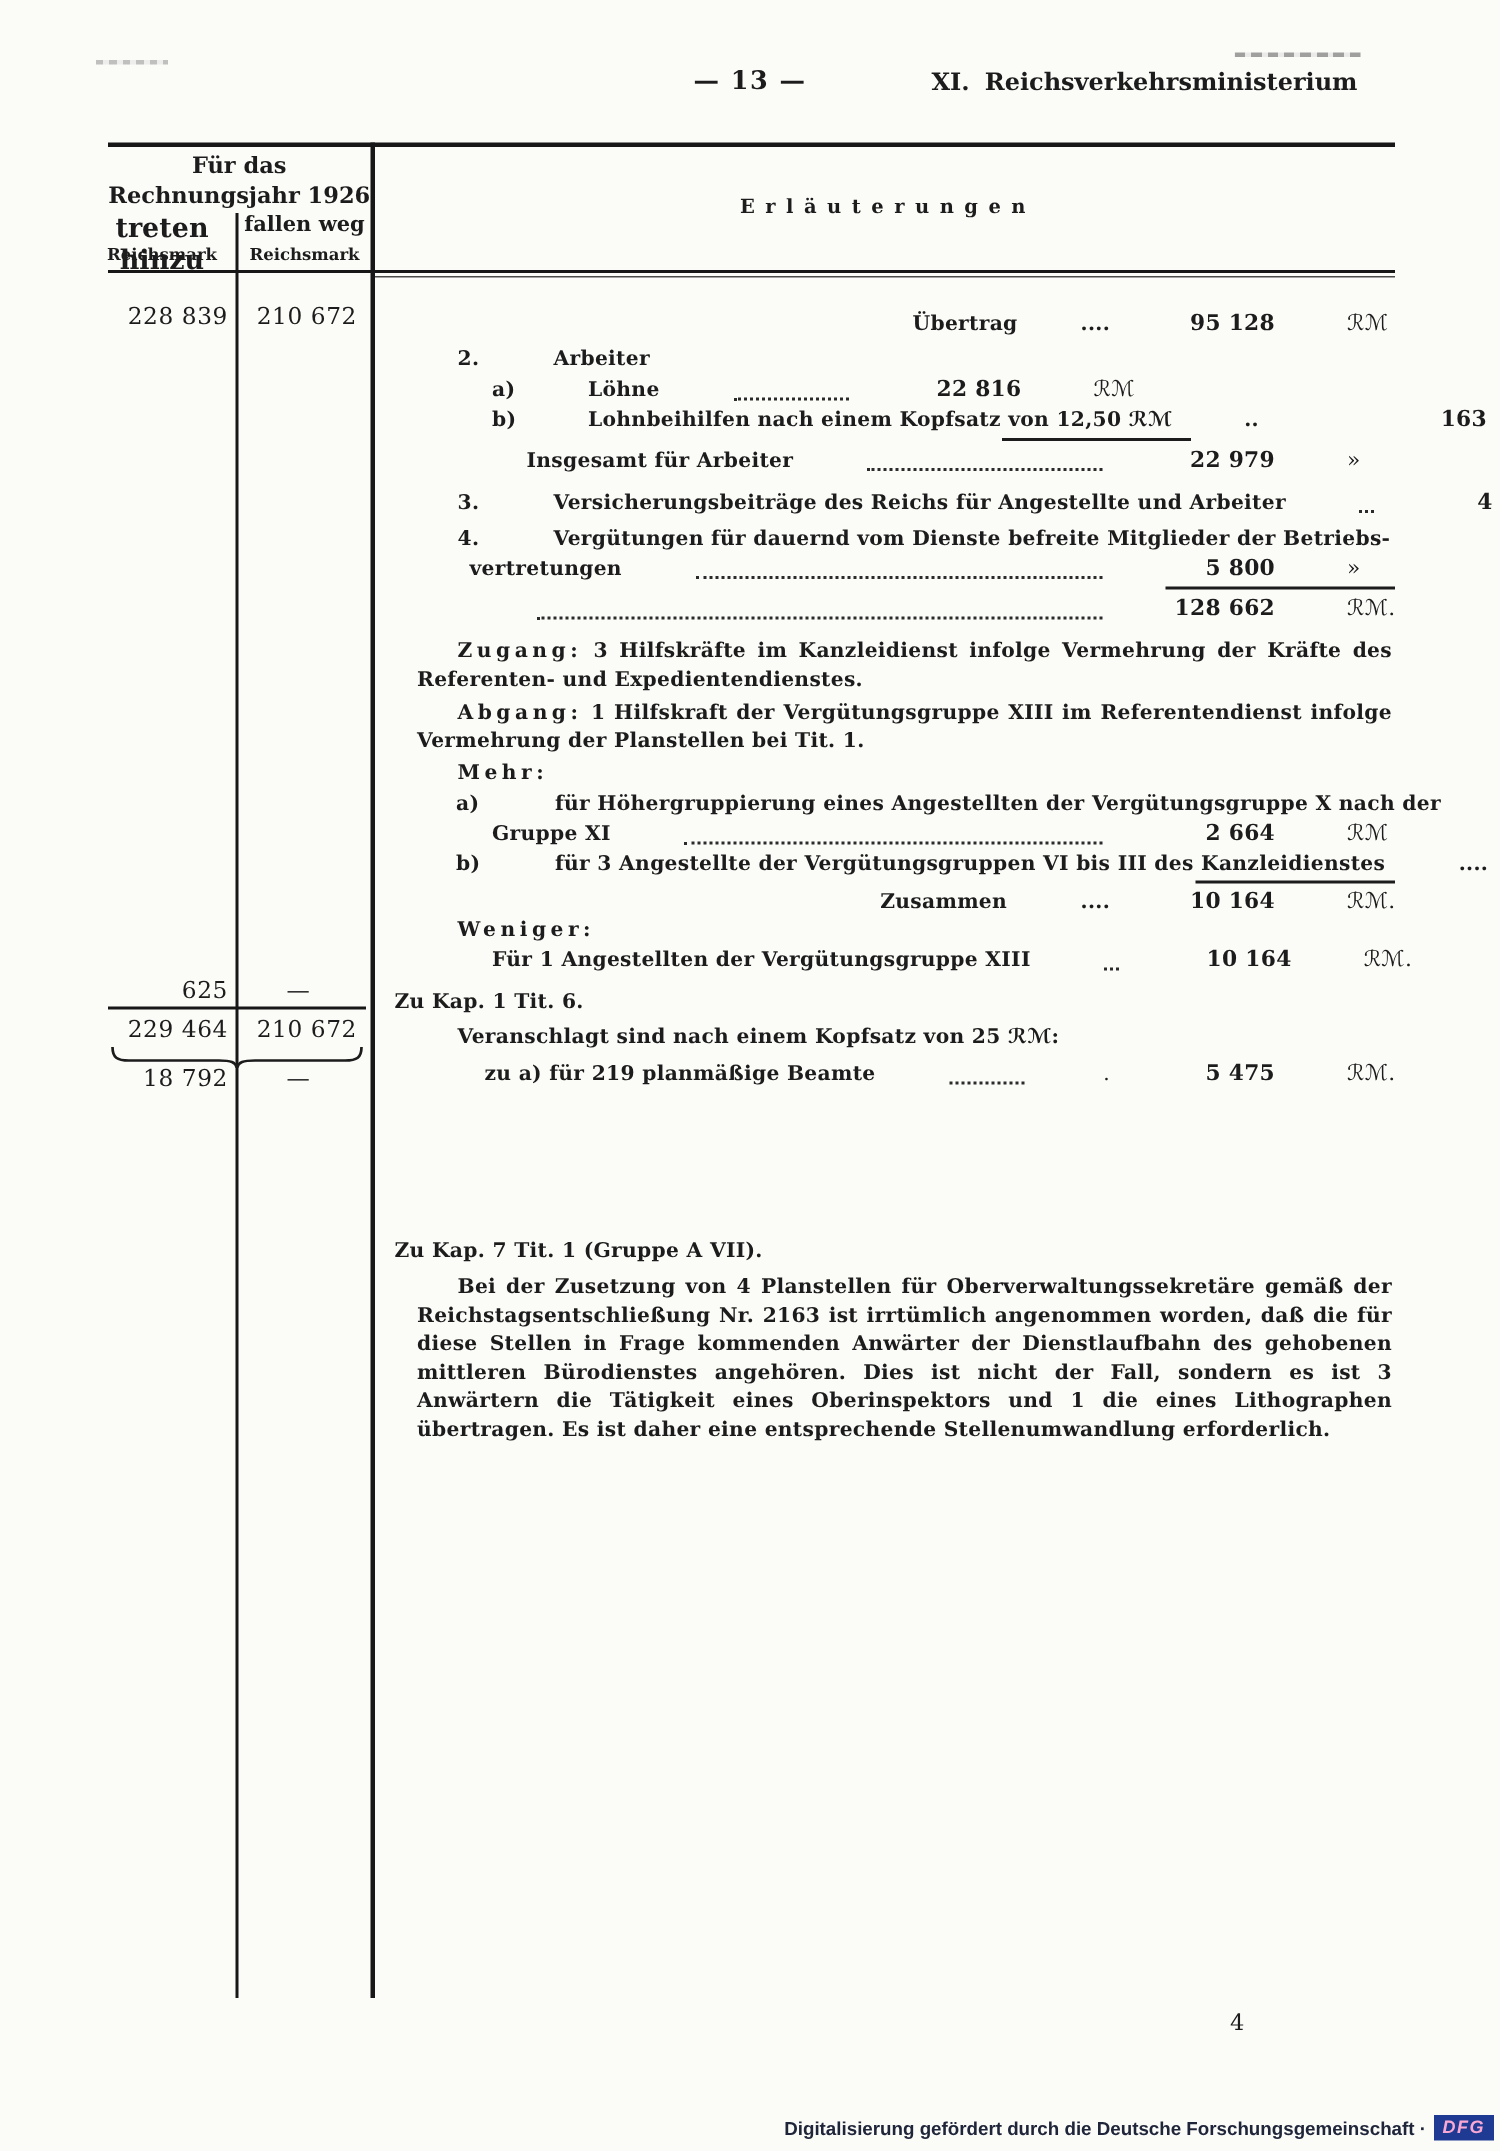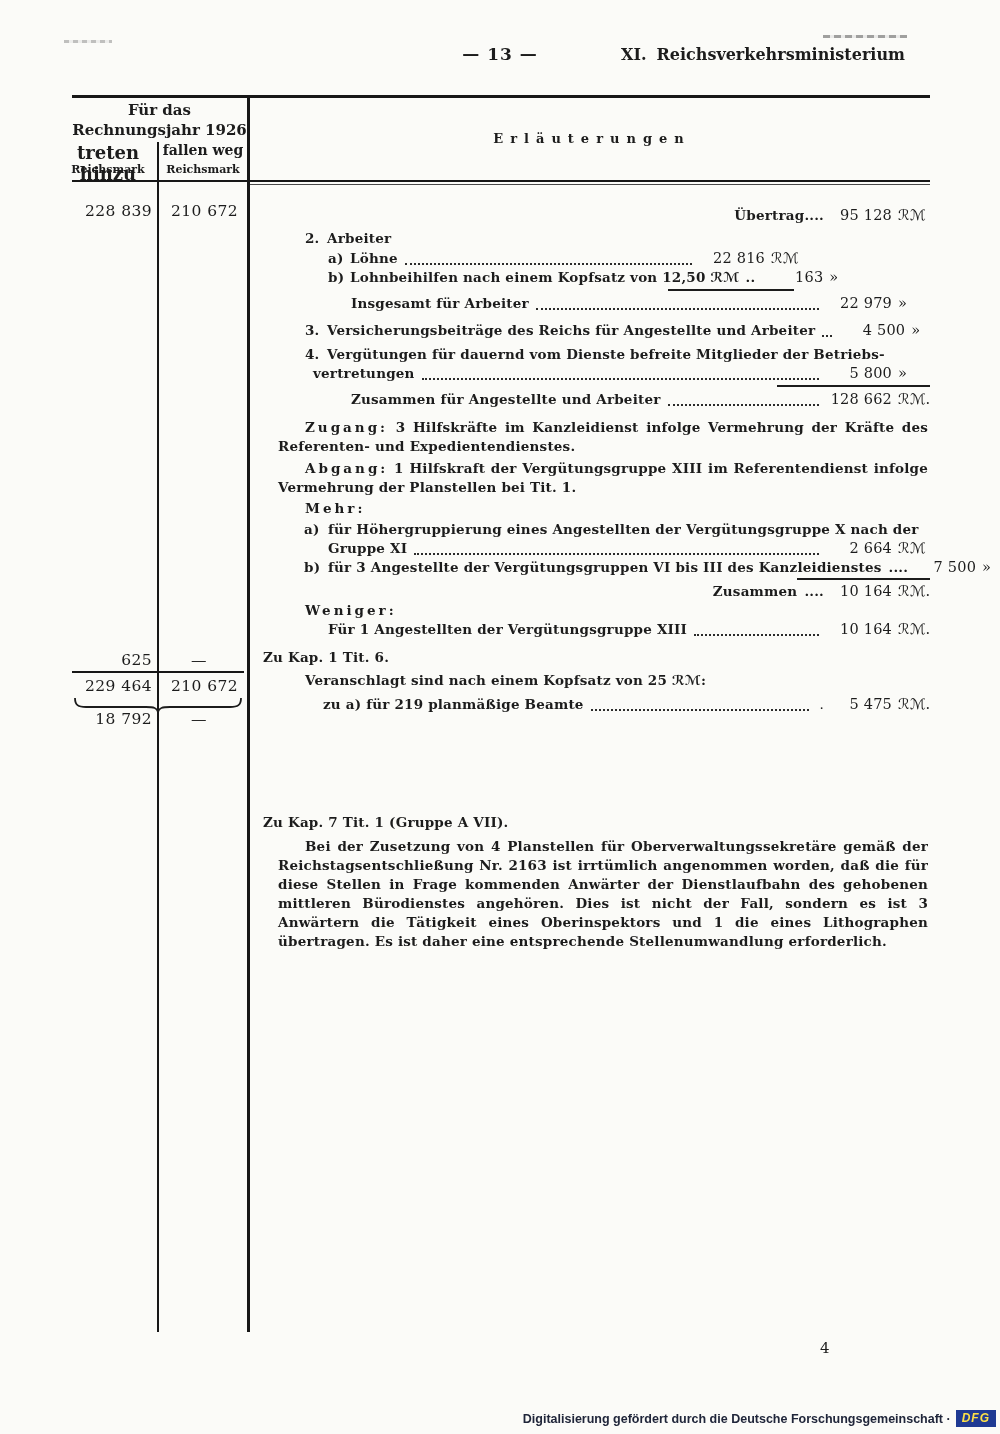--- a/index.html
+++ b/index.html
@@ -49,24 +49,24 @@
   .lg-carry    { top:201px; }
   .lg-kap1     { top:650px; }
   .lg-subtotal { top:676px; }
   .lg-net      { top:709px; }
   .lg-rule  { left:72px; top:671px; width:172px; height:2px; }
   .lg-brace { left:72px; top:696px; width:172px; height:16px; }
 
   
   .content { left:263px; top:196px; width:675px; font-size:13.5px;
     line-height:19px; letter-spacing:.2px; }
-  .row { display:flex; align-items:baseline; white-space:nowrap; }
+  .row { display:flex; align-items:baseline; white-space:nowrap;gap:42px; }
   .lead { flex:1 1 auto; min-width:10px; border-bottom:2px dotted #2b2b2b;
     margin:0 5px 3px 7px; height:2px; align-self:flex-end; }
-  .amt  { flex:0 0 68px; text-align:right; font-size:14.5px; font-weight:normal; }
+  .amt  { flex:0 0 68px; text-align:right; font-size:14.5px; font-weight:bold; }
   .unit { flex:0 0 40px; padding-left:6px; font-size:14.5px; font-weight:normal; }
   .gap  { flex:0 0 127px; }
   .sp   { flex:1 1 auto; }
   .mark { flex:0 0 22px; }
   .num  { flex:0 0 22px; }
   .dots { font-weight:bold; }
   .sumline { height:2px; background:#1c1c1c; }
   .u163  { margin:2px 144px 2px 405px; }
   .u5800 { margin:2px 8px 2px 514px; }
   .u7500 { margin:1px 8px 2px 534px; }
@@ -100,21 +100,21 @@
   #r-kap1a { margin-top:5px; margin-left:60px; }
   .tail { flex:0 0 10px; text-align:right; }
   #h-kap4 { margin-top:99px; }
   #p-kap4 { margin-top:5px; }
 
   
   .page-num-bottom { left:820px; top:1339px; font-size:15px; }
   .credit { top:1410px; right:4px; display:flex; align-items:center; gap:5px;
     font-family:"Liberation Sans","DejaVu Sans",sans-serif;
     font-size:12.5px; font-weight:bold; color:#20263a; }
-  .dfg-box { background:#1f3a93; color:#fde047; font-style:italic;
+  .dfg-box { background:#1f3a93; color:#f9a8d4; font-style:italic;
     font-size:12px; font-weight:bold; letter-spacing:1px; padding:1px 6px 2px; }
 </style>
 </head>
 <body>
 
 <div class="page">
 
   <div class="abs smudge-l"></div>
   <div class="abs smudge-r"></div>
 
@@ -212,21 +212,20 @@
       <span class="fr j1">Vergütungen für dauernd vom Dienste befreite Mitglieder der Betriebs-</span>
     </div>
     <div class="row" id="r-i4l2">
       <span class="fr">vertretungen</span>
       <span class="lead"></span>
       <span class="amt">5 800</span>
       <span class="unit">»</span>
     </div>
     <div class="sumline u5800"></div>
     <div class="row" id="r-zus1">
-      <span class="fr">Zusammen für Angestellte und Arbeiter</span>
       <span class="lead"></span>
       <span class="amt">128 662</span>
       <span class="unit">ℛℳ.</span>
     </div>
 
     <div class="para fr" id="p-zugang">
       <span class="kw">Zugang:</span>
       <span>3 Hilfskräfte im Kanzleidienst infolge Vermehrung der Kräfte des Referenten- und Expedientendienstes.</span>
     </div>
     <div class="para fr" id="p-abgang">

